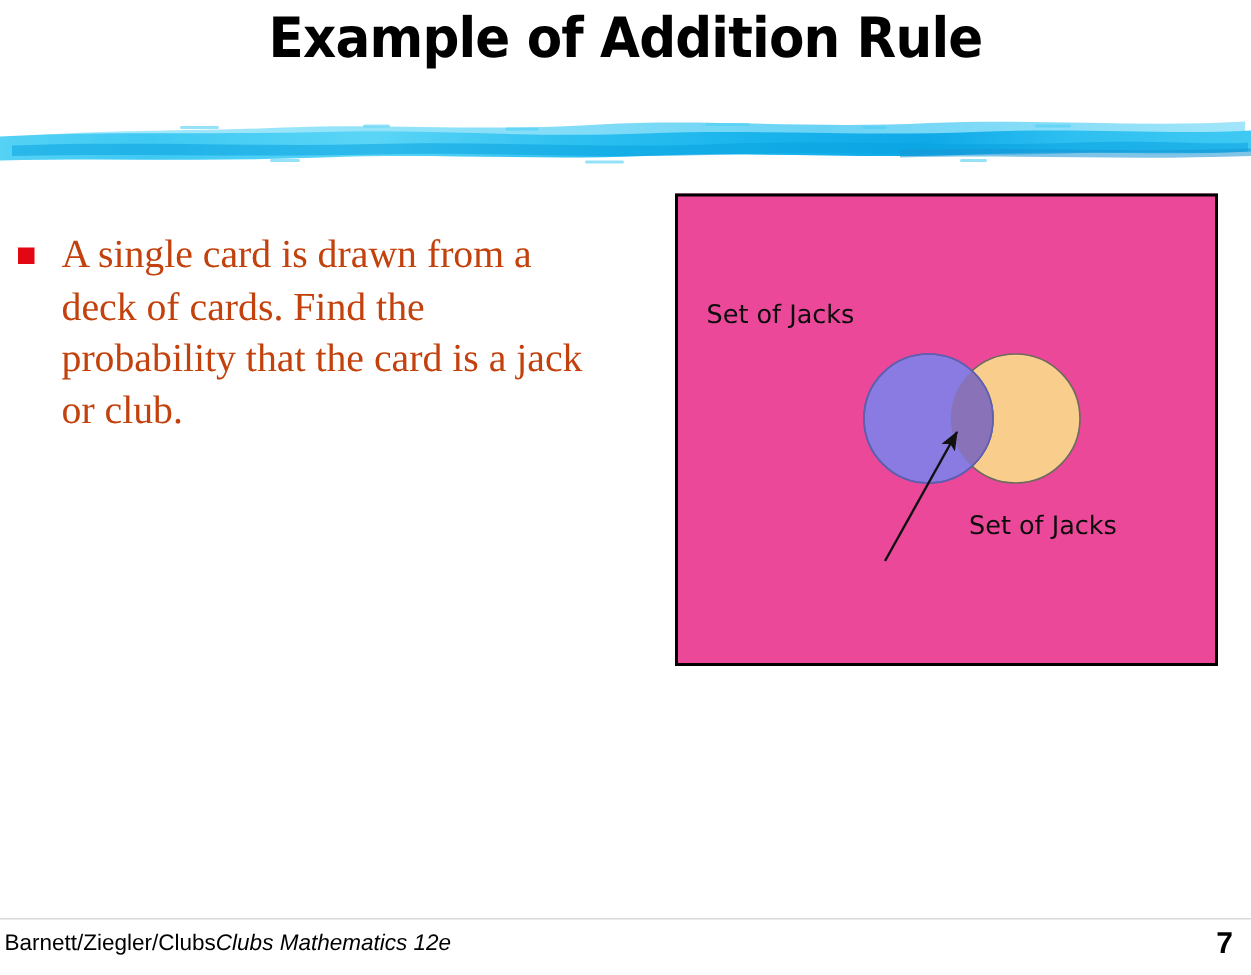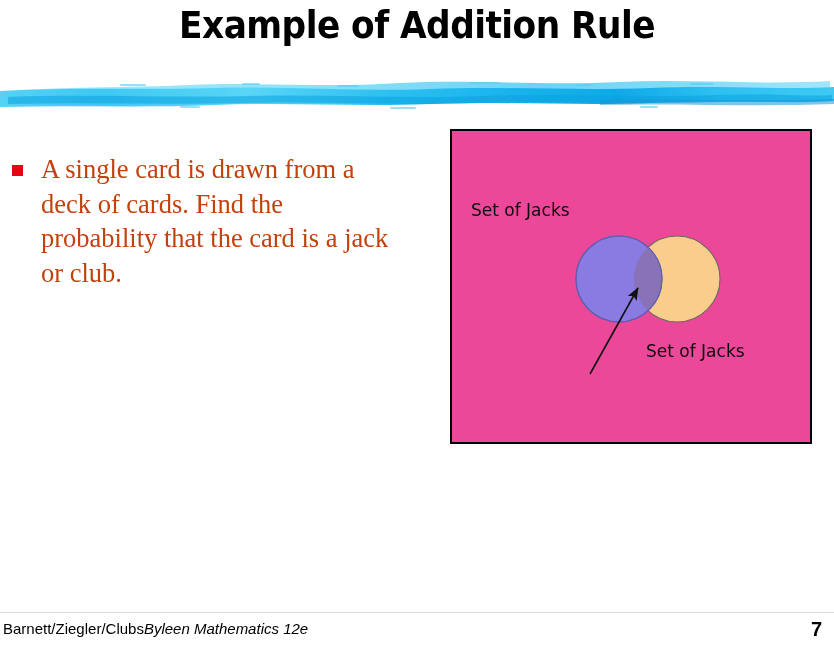--- a/index.html
+++ b/index.html
@@ -220,16 +220,16 @@
 
   <div class="venn-label" id="label-set-of-jacks" style="white-space: pre;">Set of Jacks</div>
 
   <div class="venn-label" id="label-set-of-clubs" style="white-space: pre;">Set of Jacks</div>
 
 </div>
 
 <div id="footer-rule"></div>
 
 <div id="footer-credit">
-  <span>Barnett/Ziegler/Clubs</span><span class="book-title">Byleen Mathematics 12e</span>
+  <span>Barnett/Ziegler/Clubs</span><span class="book-title">Clubs Mathematics 12e</span>
 </div>
 
 <div id="page-number">7</div>
 
 </body></html>

